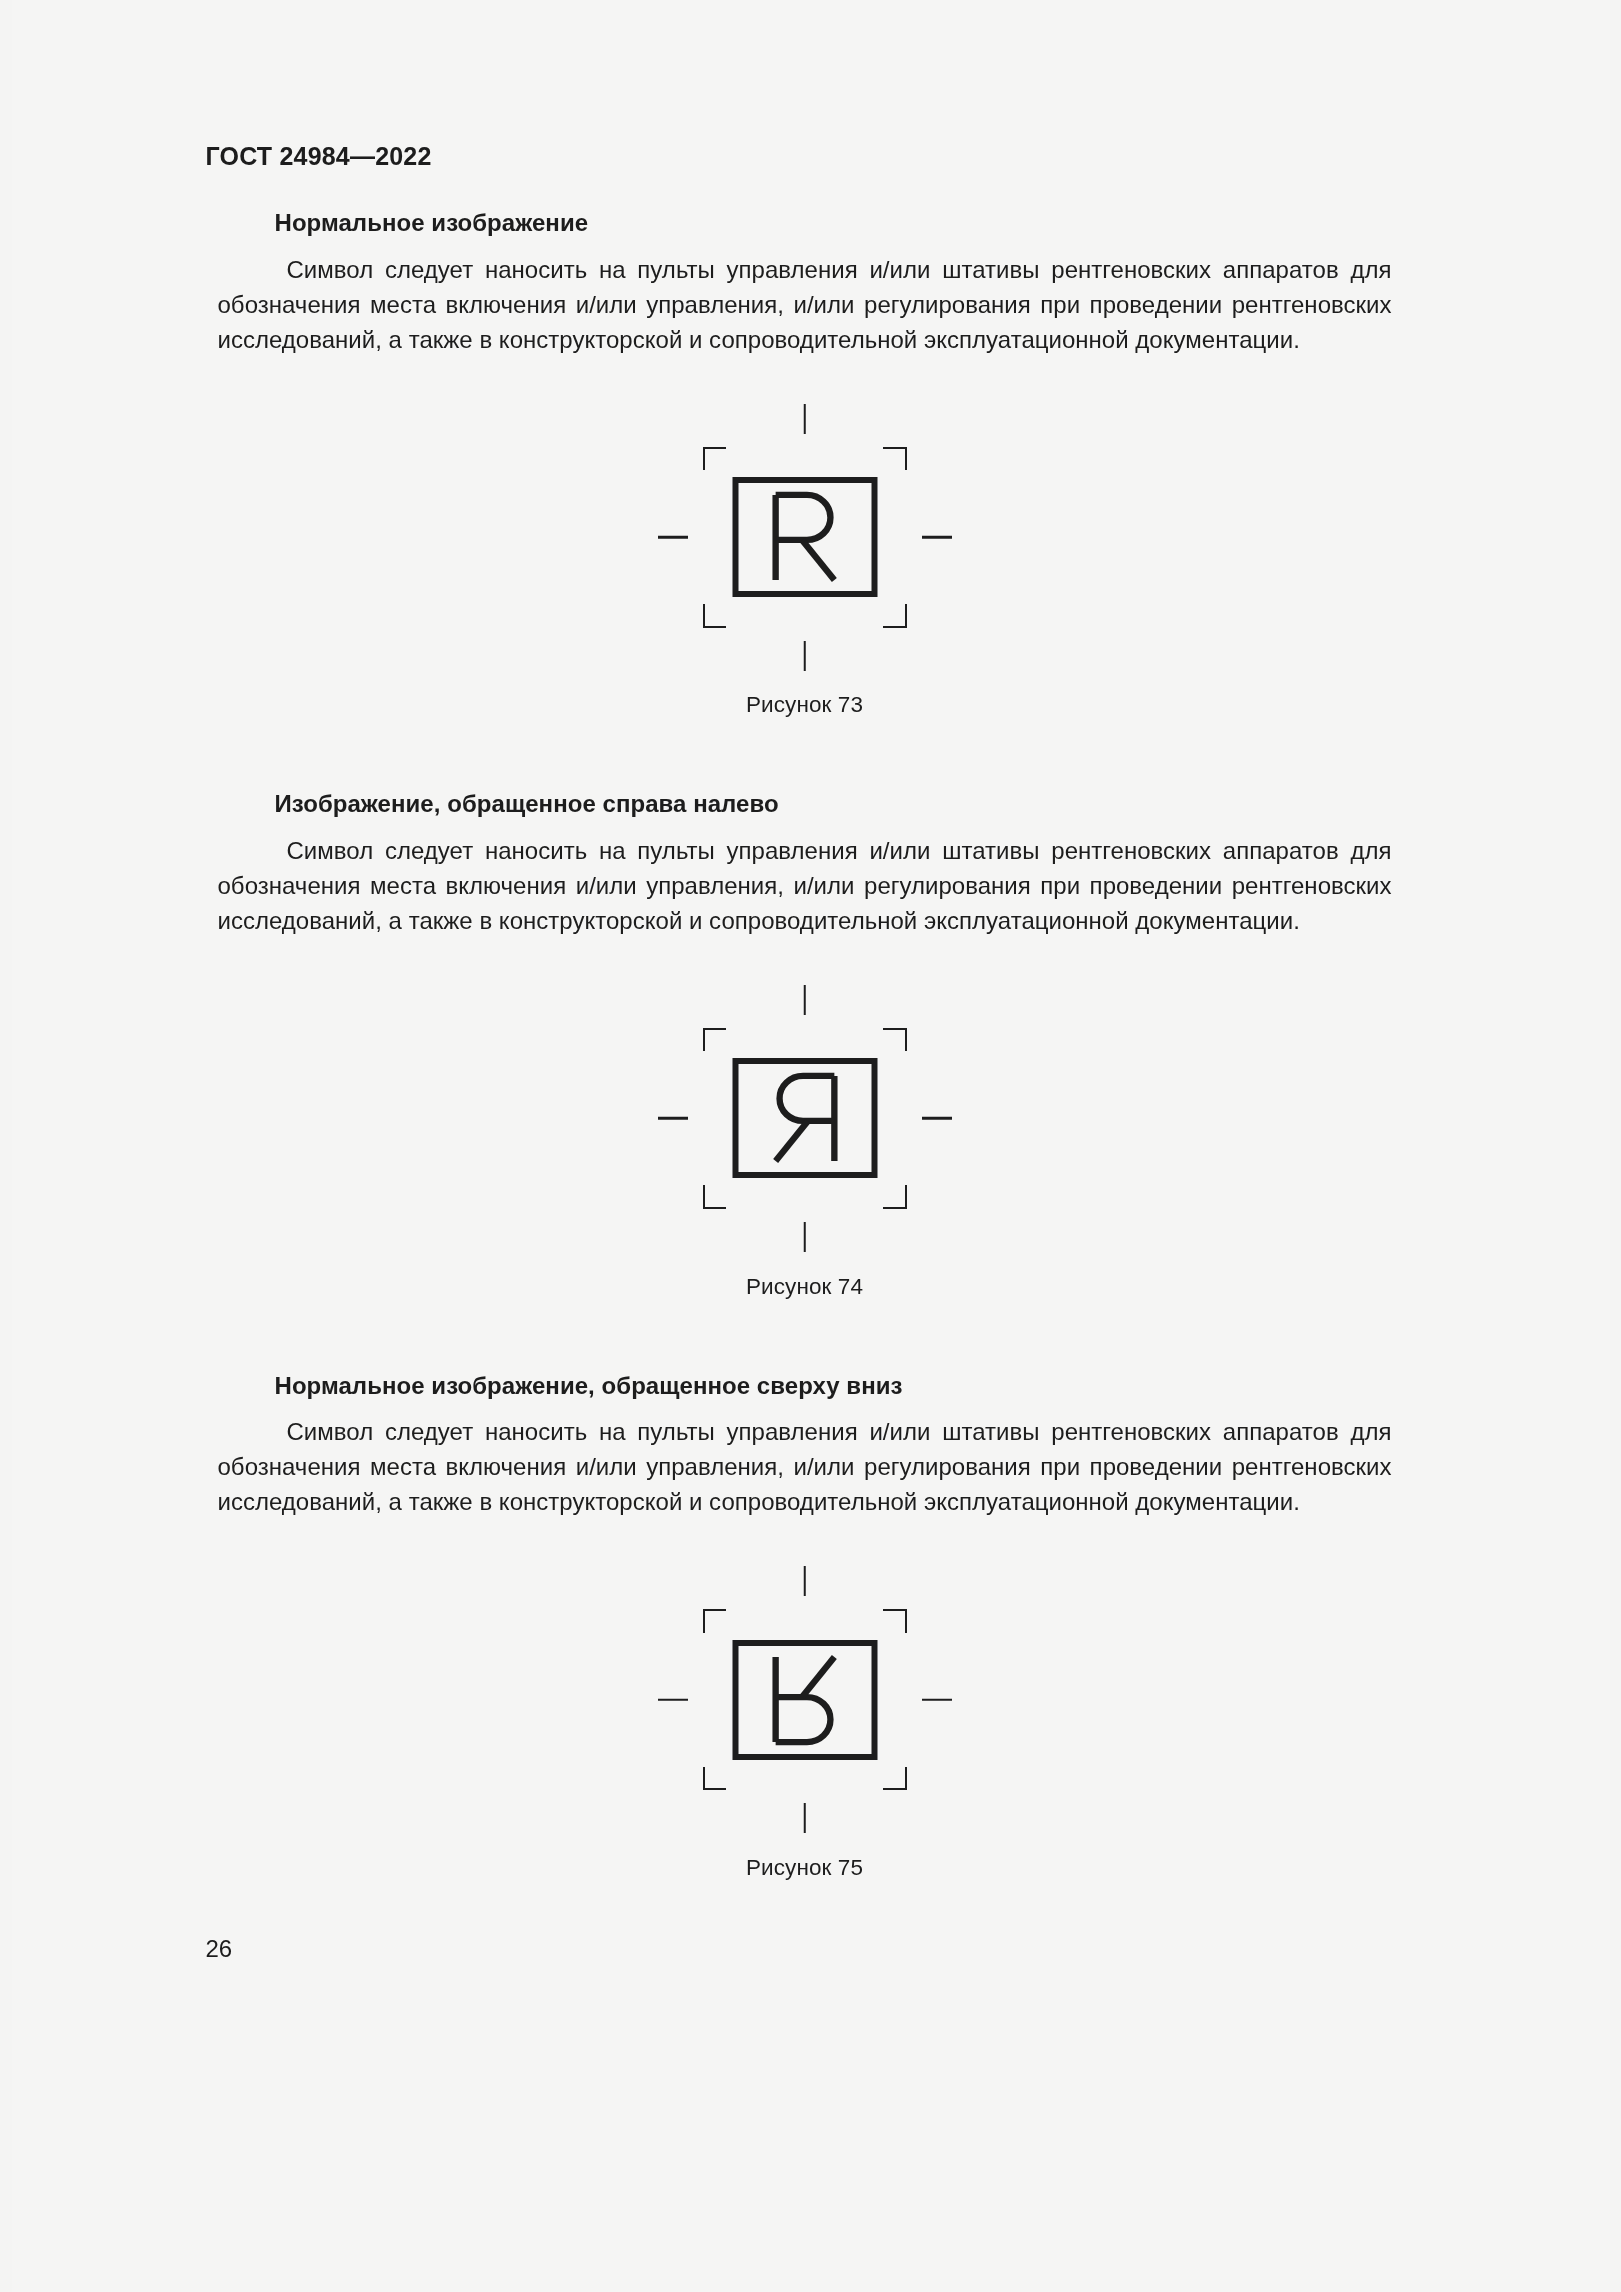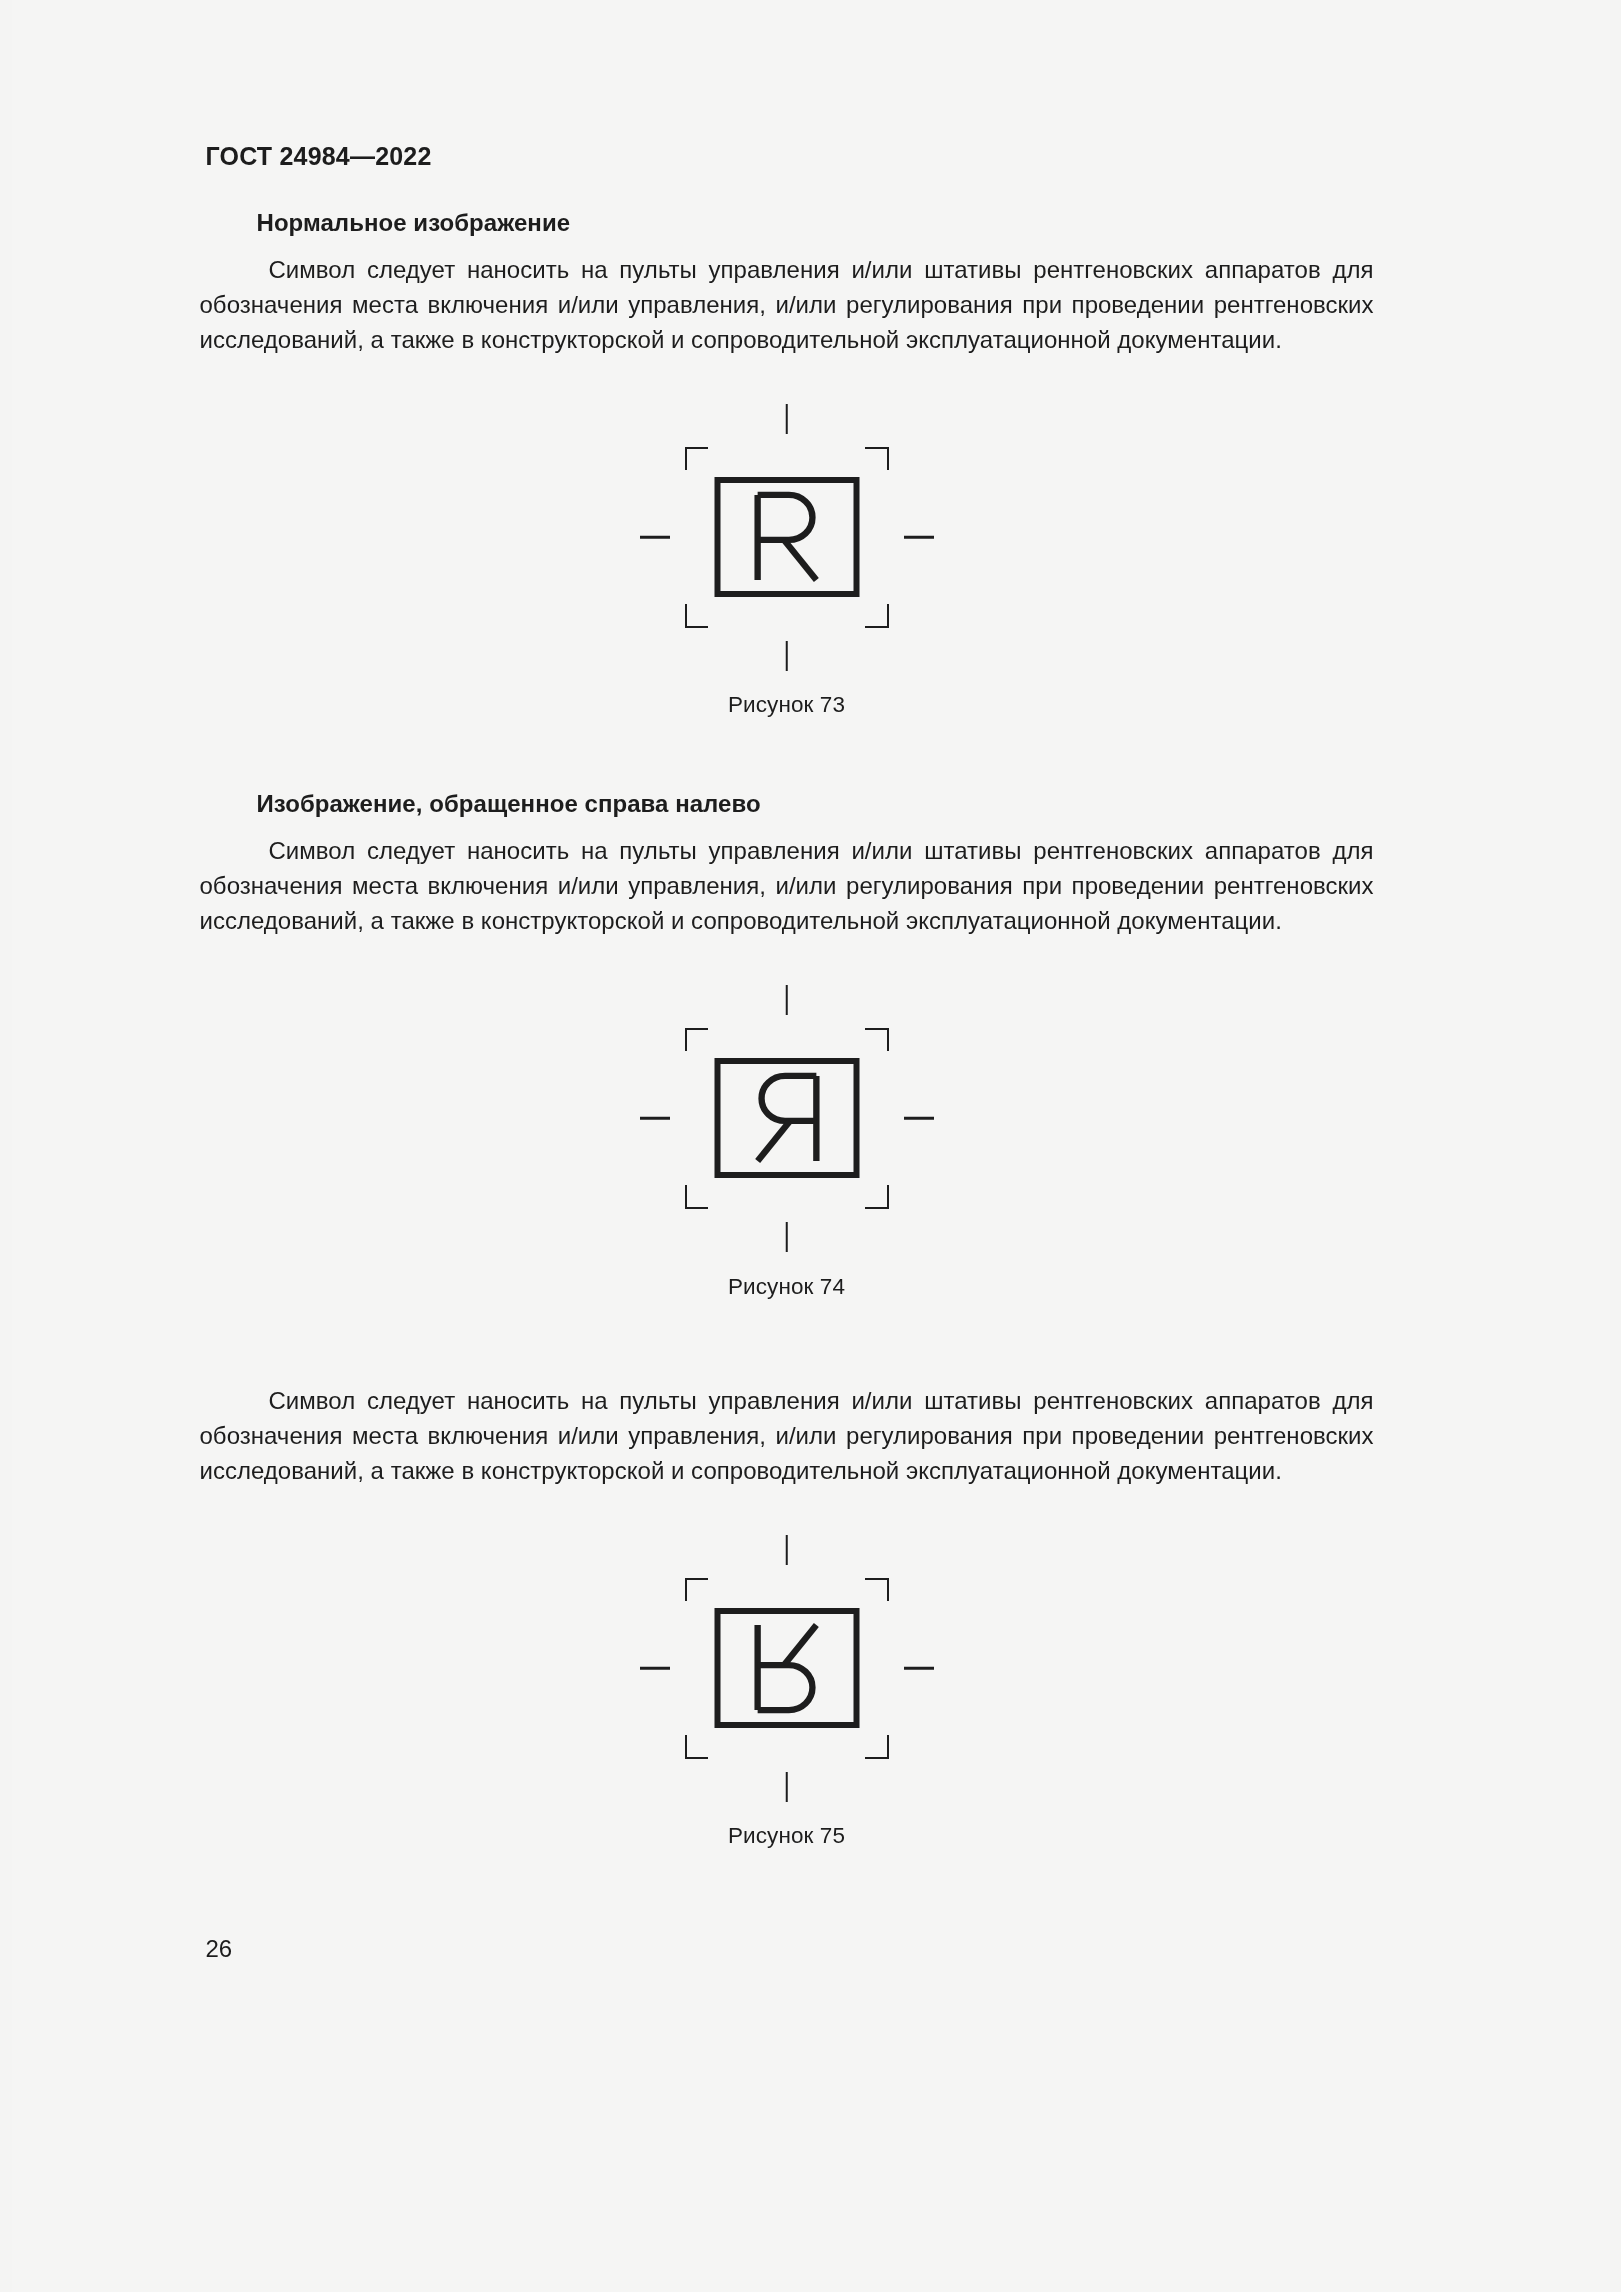--- a/index.html
+++ b/index.html
@@ -28,21 +28,21 @@
     top: 142px;
     font-size: 25px;
     font-weight: bold;
     letter-spacing: 0.2px;
     white-space: nowrap;
   }
 
   
   .content {
     position: absolute;
-    left: 176px;
+    left: 194px;
     top: 208px;
     width: 1198px;
   }
 
   .section {
     position: relative;
   }
 
   .section-heading {
     font-size: 24px;
@@ -263,20 +263,21 @@
           </span>
         </div>
         <div class="gap-after-fig"></div>
         <p class="fig-caption">Рисунок 74</p>
       </div>
     </div>
 
     <div class="gap-section"></div>
 
     <div class="section">
+      <div class="section-heading">Нормальное изображение, обращенное сверху вниз</div>
       <p class="section-body">Символ следует наносить на пульты управления и/или штативы рентгеновских аппаратов для обозначения места включения и/или управления, и/или регулирования при проведении рентгеновских исследований, а также в конструкторской и сопроводительной эксплуатационной документации.</p>
 
       <div class="gap-after-para"></div>
 
       <div class="figure-block">
         <div class="symbol-figure">
           <span class="tick tick-top"></span>
           <span class="tick tick-bottom"></span>
           <span class="tick tick-left"></span>
           <span class="tick tick-right"></span>

